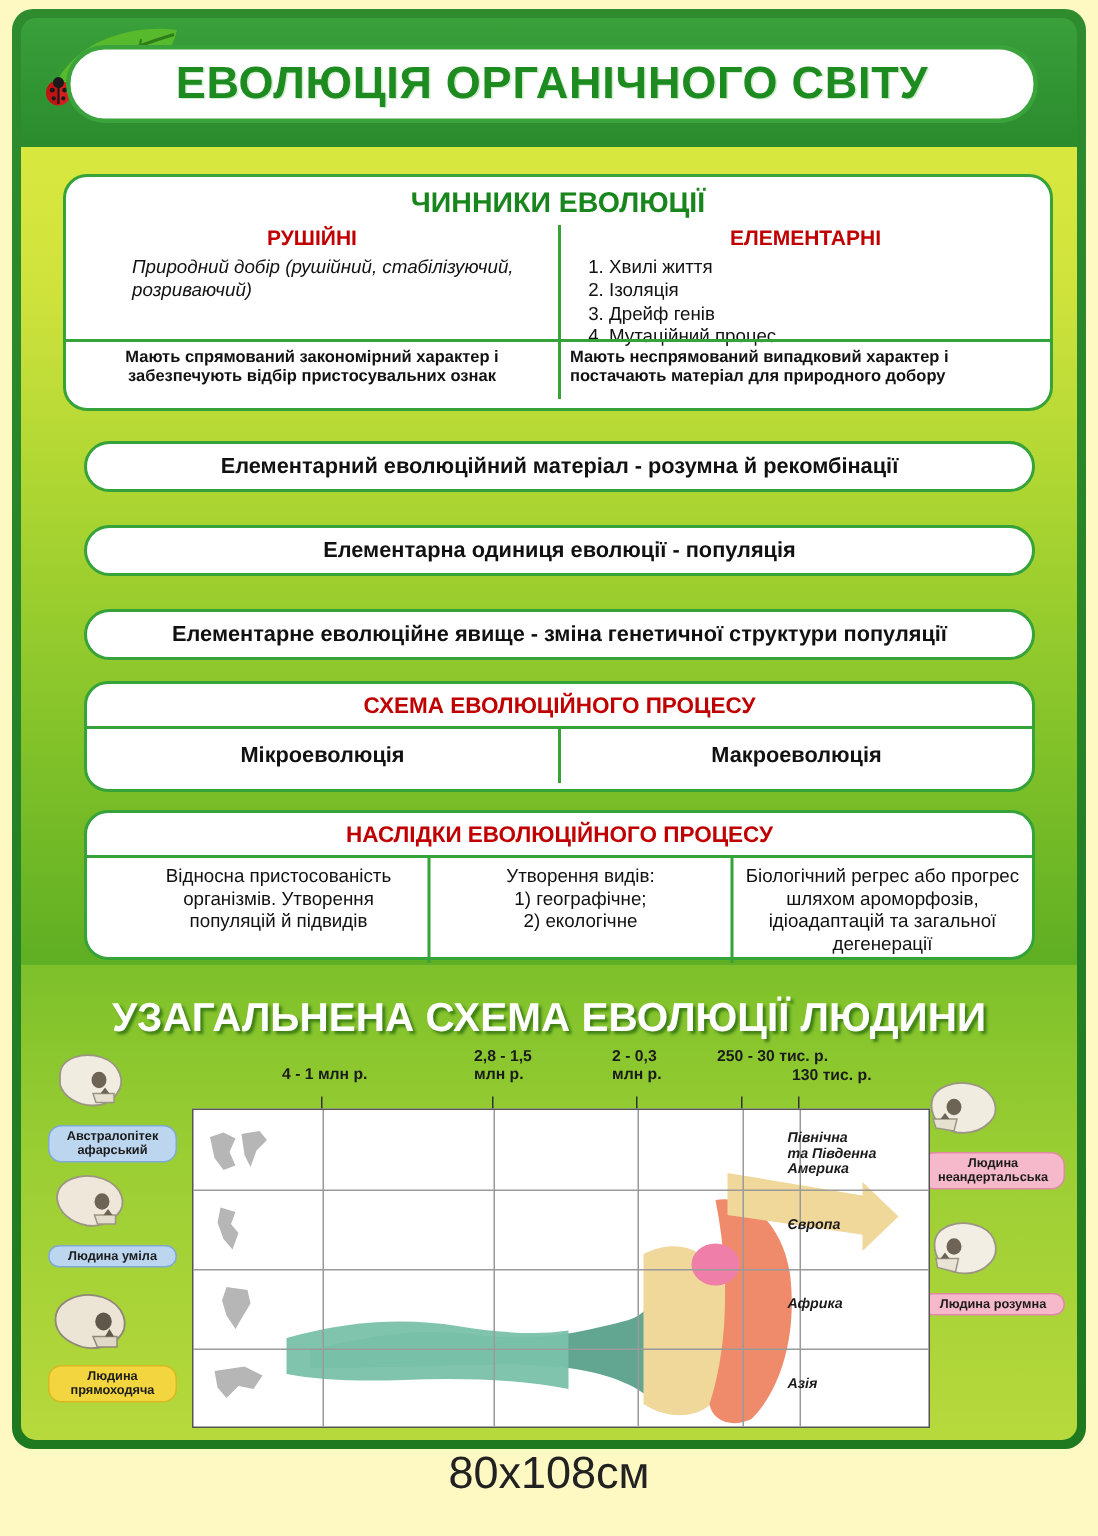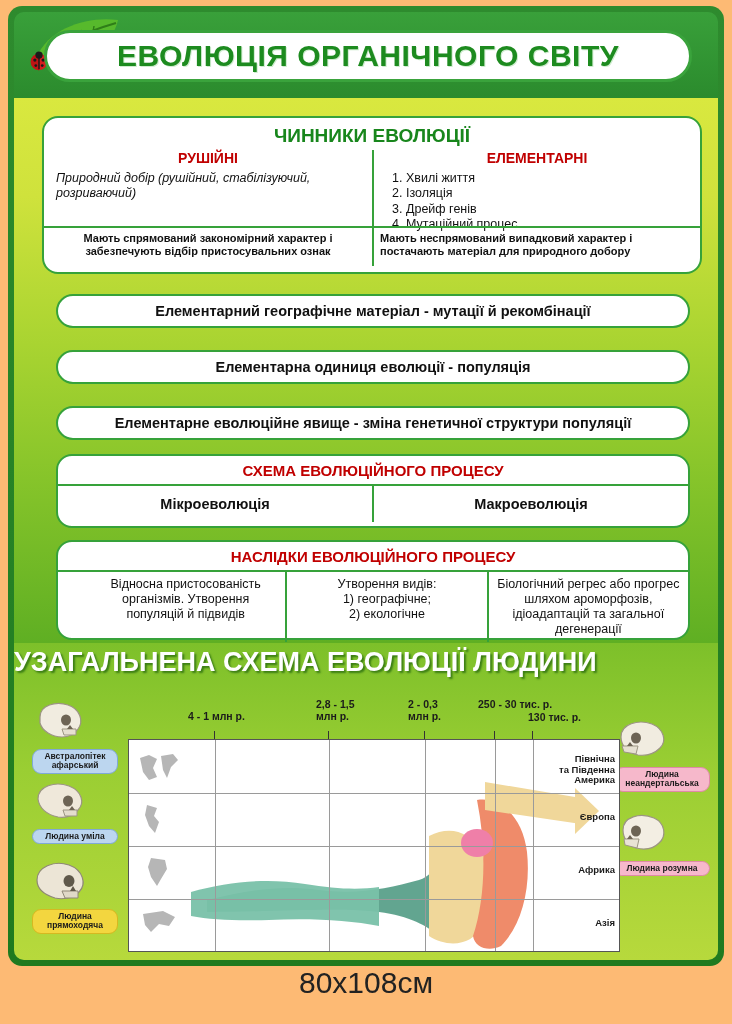--- a/index.html
+++ b/index.html
@@ -5,21 +5,21 @@
   * { box-sizing: border-box; }
   html, body {
     margin: 0; padding: 0;
     width: 732px; height: 1024px;
     background: #ffffff;
     font-family: "Liberation Sans", sans-serif;
   }
   #poster {
     position: relative;
     width: 732px; height: 1024px;
-    background: #fdba74;
+    background: #fef9c3;
     overflow: hidden;
   }
 
   
   .frame {
     position: absolute;
     left: 8px; top: 6px;
     width: 716px; height: 960px;
     background: linear-gradient(#2e8b2e, #1f7a1f);
     border-radius: 14px;
@@ -109,21 +109,21 @@
     font-size: 14px;
     padding-bottom: 3px;
   }
   .fcol-body {
     font-size: 12.5px;
     color: #111;
     line-height: 1.2;
     padding: 2px 4px;
     height: 58px;
   }
-  .fcol-body.ital { font-style: italic; }
+  .fcol-body.ital { font-style: italic; margin-left: 32px; }
   .fcol-foot {
     position: absolute;
     left: 0; right: 0; bottom: 0;
     border-top: 2px solid #36a23a;
     font-size: 11px;
     line-height: 1.15;
     padding: 4px 6px 2px 6px;
     font-weight: bold;
     color: #111;
     height: 40px;
@@ -198,23 +198,23 @@
   
   .bottom-panel {
     position: absolute;
     left: 0; top: 631px;
     width: 100%;
     height: 317px;
     background: linear-gradient(180deg, #7dc02a 0%, #9ace33 40%, #b7d93c 100%);
   }
   .scheme-title {
     position: absolute;
-    left: 0; top: 4px;
+    left: 0; top: 20px;
     width: 100%;
-    text-align: left;
+    text-align: center;
     font-size: 27px;
     font-weight: bold;
     color: #ffffff;
     text-shadow: 2px 2px 2px rgba(0,70,0,.55);
     white-space: nowrap;
   }
 
   
   .chart-wrap {
     position: absolute;
@@ -235,27 +235,28 @@
     position: absolute;
     top: -18px;
     font-size: 10.5px;
     font-weight: bold;
     color: #1b1b1b;
     line-height: 1.1;
     white-space: pre-line;
   }
   .region-label {
     position: absolute;
-    right: 4px;
+    right: 16px;
     font-size: 9.5px;
     font-weight: bold;
     color: #1b1b1b;
     line-height: 1.12;
-    text-align: right;
+    text-align: left;
     white-space: pre-line;
+    font-style: italic;
   }
   .mini-map {
     position: absolute;
     width: 44px; height: 34px;
   }
 
   
   .fig {
     position: absolute;
     width: 86px;
@@ -338,21 +339,21 @@
                   <li>Дрейф генів</li>
                   <li>Мутаційний процес</li>
                 </ol>
               </div>
               <div class="fcol-foot">Мають неспрямований випадковий характер і постачають матеріал для природного добору</div>
             </div>
 
           </div>
         </div>
 
-        <div class="bar" id="bar1">Елементарний географічне матеріал - мутації й рекомбінації</div>
+        <div class="bar" id="bar1">Елементарний еволюційний матеріал - розумна й рекомбінації</div>
         <div class="bar" id="bar2">Елементарна одиниця еволюції - популяція</div>
         <div class="bar" id="bar3">Елементарне еволюційне явище - зміна генетичної структури популяції</div>
 
         <div class="card" id="types">
           <div class="card-title">СХЕМА ЕВОЛЮЦІЙНОГО ПРОЦЕСУ</div>
           <div class="tri-row">
             <div class="tri-cell">Мікроеволюція</div>
             <div class="tri-cell">Макроеволюція</div>
           </div>
         </div>

